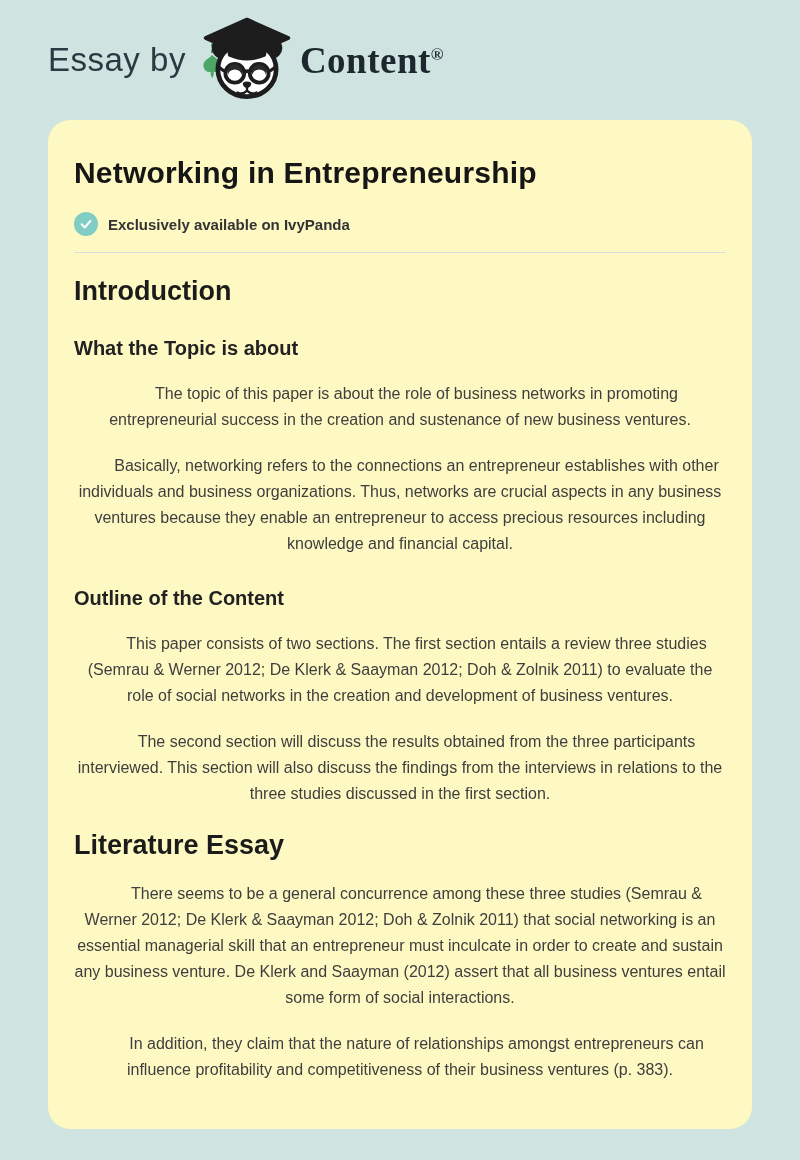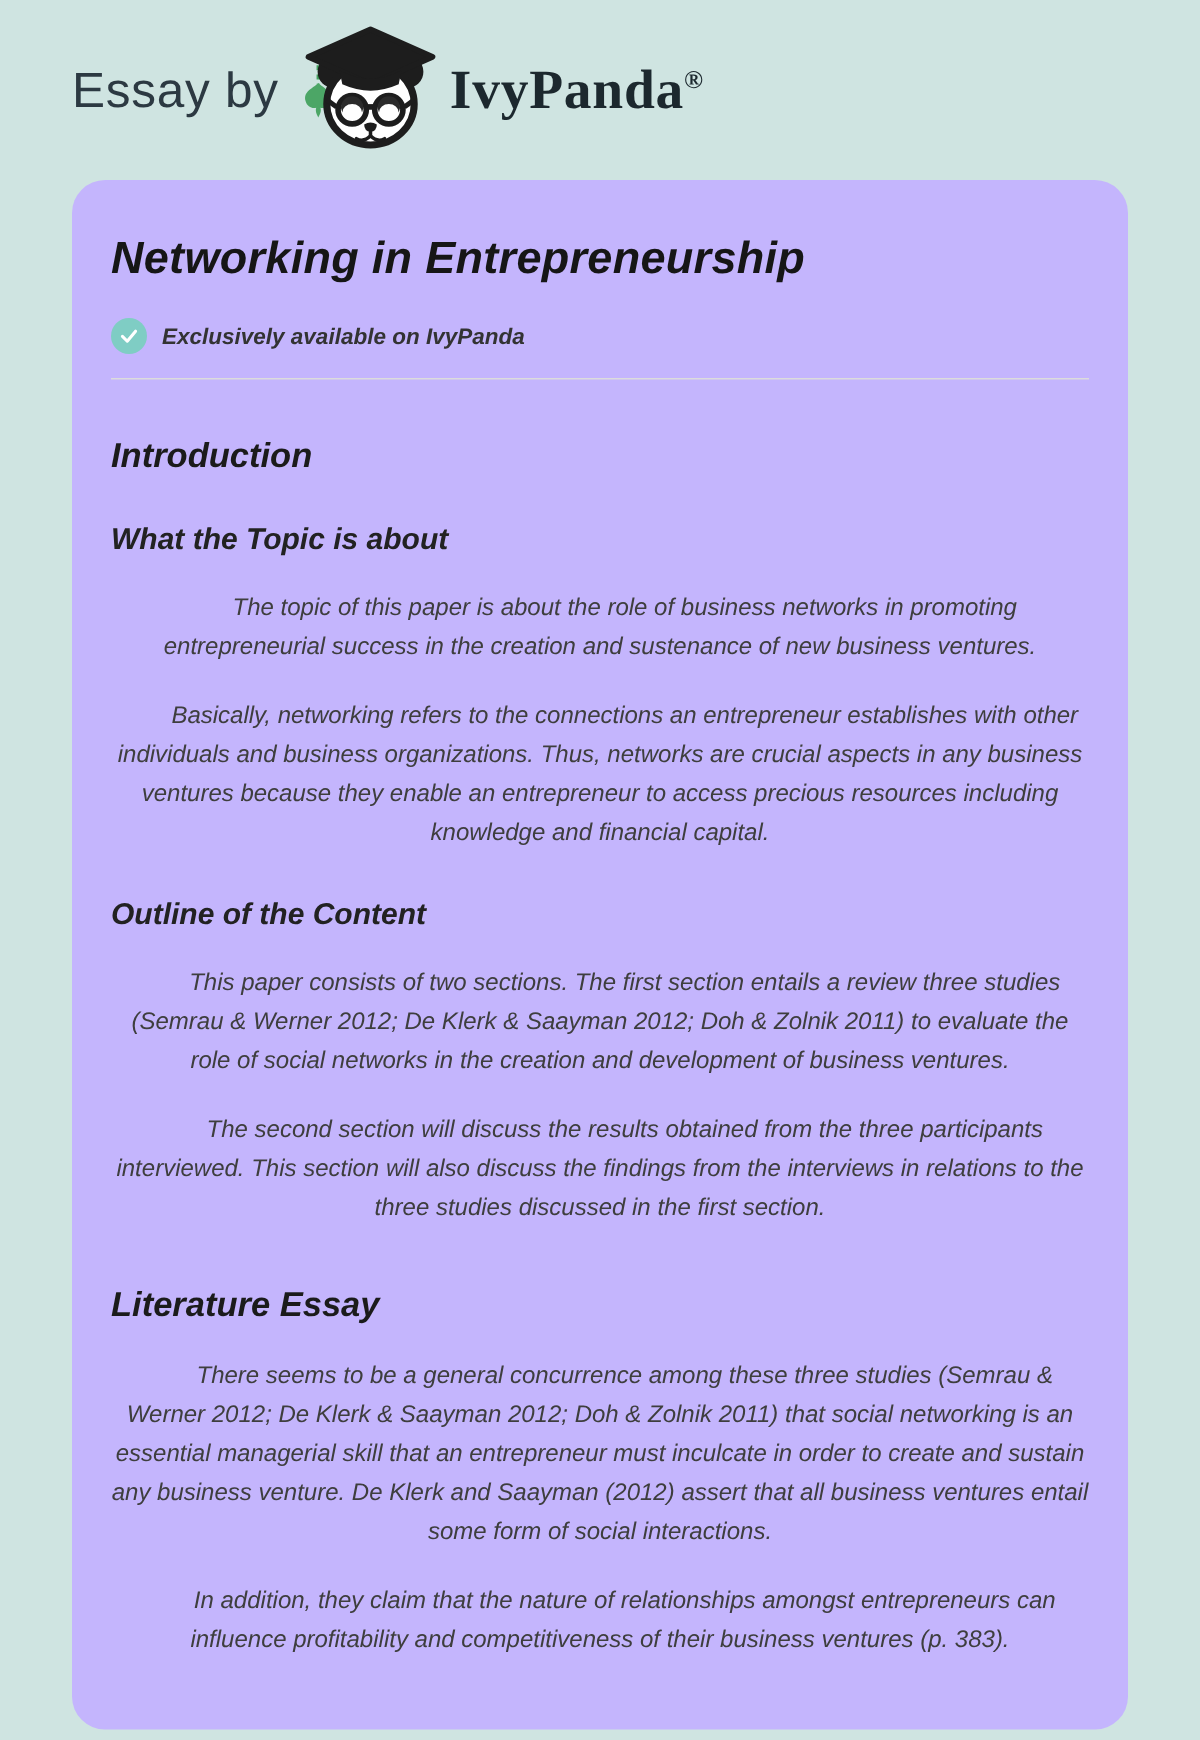--- a/index.html
+++ b/index.html
@@ -41,25 +41,24 @@
     letter-spacing: 0.5px;
   }
   .brand-wordmark sup {
     font-size: 17px;
     vertical-align: super;
     line-height: 0;
   }
   
   .essay-card {
     margin: 0 48px;
-    background: #c4b5fd;
+    background: #fef9c3;
     border-radius: 22px;
     padding: 36px 26px 46px 26px;
     min-height: 980px;
-    font-style: italic;
   }
   .essay-title {
     margin: 0 0 22px 0;
     font-size: 30px;
     line-height: 34px;
     font-weight: 700;
     color: #161616;
     letter-spacing: 0.2px;
   }
   .exclusive-badge {
@@ -83,22 +82,22 @@
     font-size: 15px;
     font-weight: 700;
     color: #333333;
   }
   .divider {
     border: none;
     border-top: 1px solid #dcdcdc;
     margin: 16px 0 0 0;
   }
   .essay-card h2 {
-    margin: 34px 0 0 0;
-    font-size: 23px;
+    margin: 22px 0 0 0;
+    font-size: 27px;
     line-height: 32px;
     font-weight: 700;
     color: #1b1b1b;
   }
   .essay-card h3 {
     margin: 28px 0 0 0;
     font-size: 20px;
     line-height: 26px;
     font-weight: 700;
     color: #222222;
@@ -137,21 +136,21 @@
         <line x1="46" y1="58" x2="54" y2="58" stroke="#1d1d1d" stroke-width="4"></line>
         <circle cx="37" cy="60" r="10" fill="#ffffff" stroke="#1d1d1d" stroke-width="4"></circle>
         <circle cx="63" cy="60" r="10" fill="#ffffff" stroke="#1d1d1d" stroke-width="4"></circle>
         <path d="M29,58.5 A8,8 0 0 1 45,58.5 L44,62 A7,6 0 0 0 30,62 Z" fill="#2b2b2b"></path>
         <path d="M55,58.5 A8,8 0 0 1 71,58.5 L70,62 A7,6 0 0 0 56,62 Z" fill="#2b2b2b"></path>
 
         <path d="M45.5,70.5 Q50,67.5 54.5,70.5 Q54.5,75 50,76 Q45.5,75 45.5,70.5 Z" fill="#1d1d1d"></path>
         <path d="M50,76 L50,78.5 M50,78.5 Q45,83.5 40,80.5 M50,78.5 Q55,83.5 60,80.5" fill="none" stroke="#1d1d1d" stroke-width="2.5" stroke-linecap="round"></path>
       </svg>
     </span>
-    <span class="brand-wordmark"><span>IvyPanda</span><sup>®</sup></span>
+    <span class="brand-wordmark"><span>Content</span><sup>®</sup></span>
   </div>
 </header>
 
 <main class="essay-card">
   <h1 class="essay-title">Networking in Entrepreneurship</h1>
 
   <div class="exclusive-badge">
     <span class="badge-circle">
       <svg width="14" height="14" viewBox="0 0 24 24" fill="none" xmlns="http://www.w3.org/2000/svg" aria-hidden="true">
         <polyline points="4.5,12.5 10,18 19.5,6.5" stroke="#ffffff" stroke-width="3.5" stroke-linecap="round" stroke-linejoin="round"></polyline>

